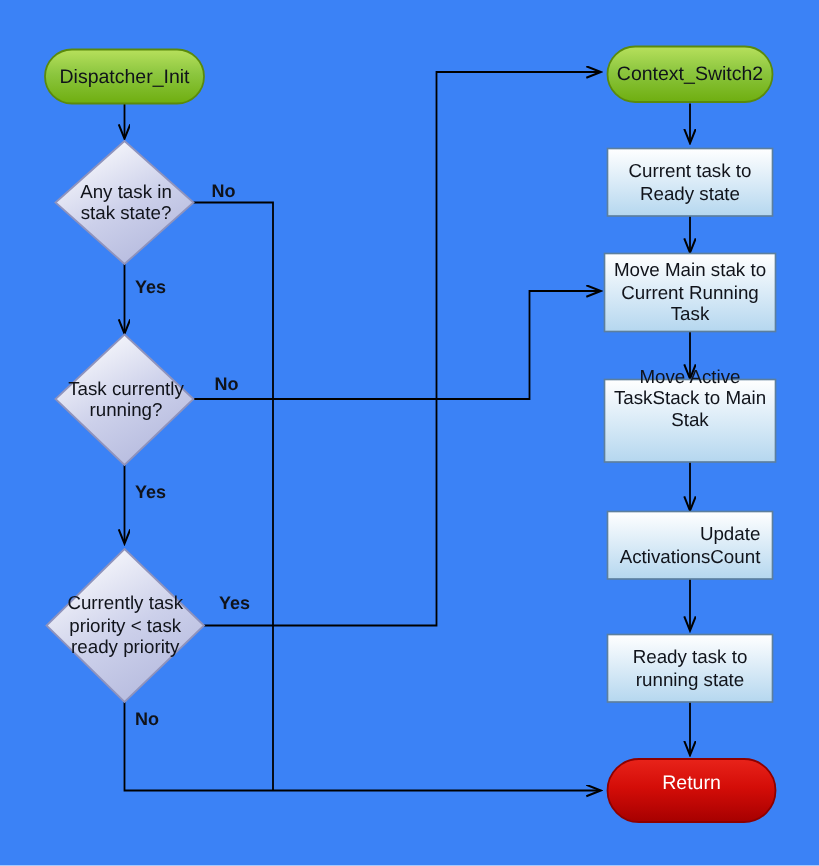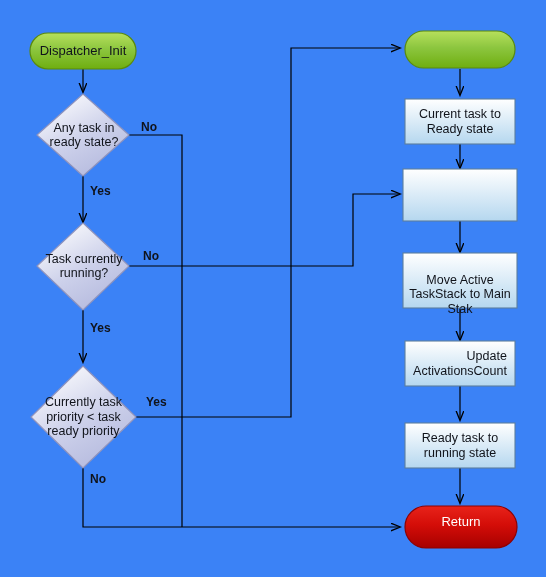--- a/index.html
+++ b/index.html
@@ -130,36 +130,40 @@
 
     <rect x="405" y="341" width="110" height="45" fill="url(#gradBlue)" stroke="#5c7f9e" stroke-width="1.1"></rect>
 
     <rect x="405" y="423" width="110" height="45" fill="url(#gradBlue)" stroke="#5c7f9e" stroke-width="1.1"></rect>
 
     <rect x="405" y="506" width="112" height="42" rx="21" ry="21" fill="url(#gradRed)" stroke="#8d0000" stroke-width="1.2"></rect>
   </svg>
 
   <div class="node-label terminal-text" style="left:30px; top:33px; width:106px; height:36px;">Dispatcher_Init</div>
 
+  <div class="node-label terminal-text" style="left:405px; top:31px; width:110px; height:37px;">Context_Switch2</div>
 
   <div class="node-label" style="left:38px; top:115px; width:92px; height:40px;">Any task in
-ready state?</div>
+stak state?</div>
 
   <div class="node-label" style="left:31px; top:388px; width:105px; height:58px;">Currently task
 priority &lt; task
 ready priority</div>
 
   <div class="node-label" style="left:38px; top:246px; width:92px; height:40px;">Task currently
 running?</div>
 
   <div class="node-label" style="left:405px; top:99px; width:110px; height:45px;">Current task to
 Ready state</div>
 
+  <div class="node-label" style="left:403px; top:169px; width:114px; height:52px;">Move Main stak to
+Current Running
+Task</div>
 
-  <div class="node-label" style="left:403px; top:267px; width:114px; height:55px;border-radius:27px;">Move Active
+  <div class="node-label" style="left:403px; top:238px; width:114px; height:55px;border-radius:27px;">Move Active
 TaskStack to Main
 Stak</div>
 
   <div class="node-label" style="left:405px; top:341px; width:110px; height:45px;text-align:right;">Update
 ActivationsCount</div>
 
   <div class="node-label" style="left:405px; top:423px; width:110px; height:45px;">Ready task to
 running state</div>
 
   <div class="node-label return-text" style="left:405px; top:496px; width:112px; height:52px;">Return</div>

